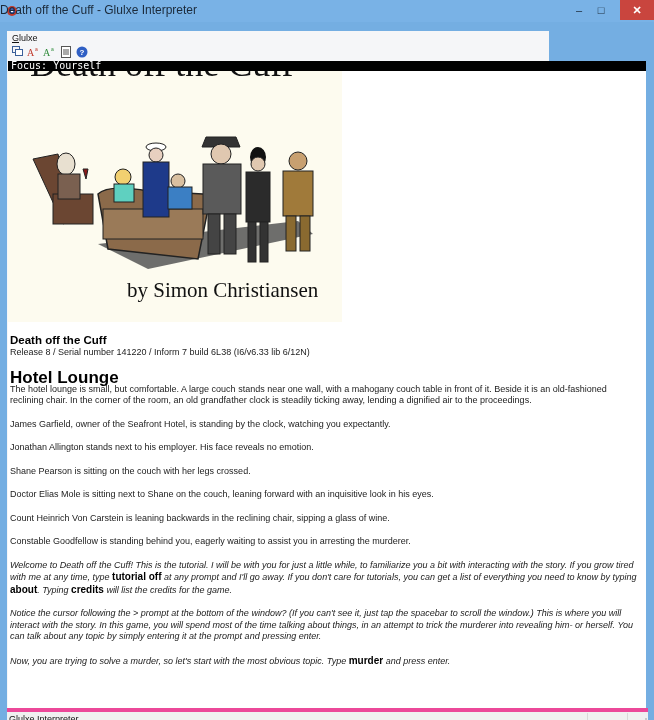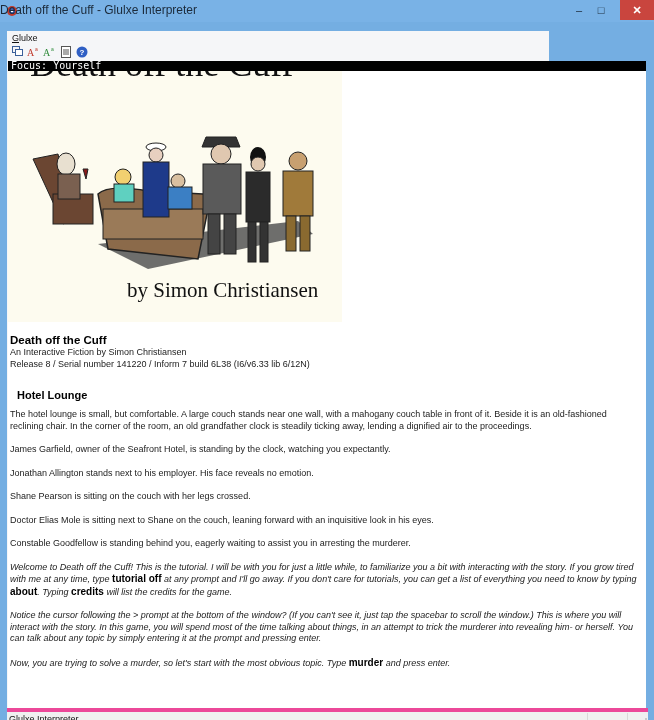--- a/index.html
+++ b/index.html
@@ -22,21 +22,21 @@
   .tb-btn { position:absolute; top:1px; width:13px; height:13px; font-size:9px; text-align:center; line-height:13px; }
   .focusbar { position:absolute; left:1px; top:30px; width:638px; height:10px; background:#000; color:#fff; font-family:"DejaVu Sans Mono", monospace; font-size:10px; line-height:10px; padding-left:3px; box-sizing:border-box; z-index:3; }
   .content { position:absolute; left:1px; top:40px; width:638px; height:637px; background:#fff; overflow:hidden; }
   .cover { position:absolute; left:0; top:-2px; width:334px; height:253px; background:#fdfbef; overflow:hidden; }
   .cover-title { position:absolute; left:22px; top:-26px; font-family:"Liberation Serif", serif; font-size:36px; color:#111; white-space:nowrap; }
   .cover-author { position:absolute; left:119px; top:209px; font-family:"Liberation Serif", serif; font-size:21px; color:#111; white-space:nowrap; }
   .cover-art { position:absolute; left:20px; top:40px; }
   .text { position:absolute; left:2px; top:262px; width:632px; font-size:9px; color:#222; line-height:11.5px; }
   .text p { margin:0 0 12px 0; }
   .h-story { font-size:11.5px; font-weight:bold; color:#000; margin:0; line-height:14px; }
-  .h-room { font-size:11px; font-weight:bold; color:#000; margin:7px; line-height:13px; }
+  .h-room { font-size:17px; font-weight:bold; color:#000; margin:0; line-height:13px; }
   .sub { margin:0; }
   .gap { height:12px; }
   .ital { font-style:italic; }
   .kw { font-style:normal; font-weight:bold; font-size:10px; color:#000; }
   .cmd { font-weight:bold; font-size:10.5px; color:#000; }
   .statusbar { position:absolute; left:0; top:677px; width:641px; height:15px; background:#f0f0f0; border-top:4px solid #ec4899; font-size:9px; color:#111; }
   .status-text { position:absolute; left:2px; top:2px; }
   .grip { position:absolute; right:1px; bottom:1px; width:8px; height:8px; }
   .sb-div { position:absolute; top:1px; width:1px; height:12px; background:#d8d8d8; }
 </style>
@@ -140,29 +140,29 @@
           <circle cx="270" cy="52" r="9" fill="#c8a070" stroke="#222"></circle>
           <rect x="255" y="62" width="30" height="45" fill="#a07a3a" stroke="#222"></rect>
           <rect x="258" y="107" width="10" height="35" fill="#8a6a30" stroke="#222"></rect>
           <rect x="272" y="107" width="10" height="35" fill="#8a6a30" stroke="#222"></rect>
         </svg>
         <div class="cover-author">by Simon Christiansen</div>
       </div>
 
       <div class="text">
         <div class="h-story">Death off the Cuff</div>
-        <div class="sub">An Interactive Fiction by Simon Christiansen</div>
         <div class="sub">Release 8 / Serial number 141220 / Inform 7 build 6L38 (I6/v6.33 lib 6/12N)</div>
         <div class="gap"></div>
         <div class="h-room">Hotel Lounge</div>
         <p>The hotel lounge is small, but comfortable. A large couch stands near one wall, with a mahogany couch table in front of it. Beside it is an old-fashioned reclining chair. In the corner of the room, an old grandfather clock is steadily ticking away, lending a dignified air to the proceedings.</p>
         <p>James Garfield, owner of the Seafront Hotel, is standing by the clock, watching you expectantly.</p>
         <p>Jonathan Allington stands next to his employer. His face reveals no emotion.</p>
         <p>Shane Pearson is sitting on the couch with her legs crossed.</p>
         <p>Doctor Elias Mole is sitting next to Shane on the couch, leaning forward with an inquisitive look in his eyes.</p>
+        <p>Count Heinrich Von Carstein is leaning backwards in the reclining chair, sipping a glass of wine.</p>
         <p>Constable Goodfellow is standing behind you, eagerly waiting to assist you in arresting the murderer.</p>
         <p class="ital"><span>Welcome to Death off the Cuff! This is the tutorial. I will be with you for just a little while, to familiarize you a bit with interacting with the story. If you grow tired with me at any time, type </span><span class="kw">tutorial off</span><span> at any prompt and I'll go away. If you don't care for tutorials, you can get a list of everything you need to know by typing </span><span class="kw">about</span><span>. Typing </span><span class="kw">credits</span><span> will list the credits for the game.</span></p>
         <p class="ital">Notice the cursor following the &gt; prompt at the bottom of the window? (If you can't see it, just tap the spacebar to scroll the window.) This is where you will interact with the story. In this game, you will spend most of the time talking about things, in an attempt to trick the murderer into revealing him- or herself. You can talk about any topic by simply entering it at the prompt and pressing enter.</p>
         <p class="ital"><span>Now, you are trying to solve a murder, so let's start with the most obvious topic. Type </span><span class="kw">murder</span><span> and press enter.</span></p>
       </div>
     </div>
 
     <div class="statusbar">
       <span class="status-text">Glulxe Interpreter</span>
       <div class="sb-div" style="left:580px;"></div>

